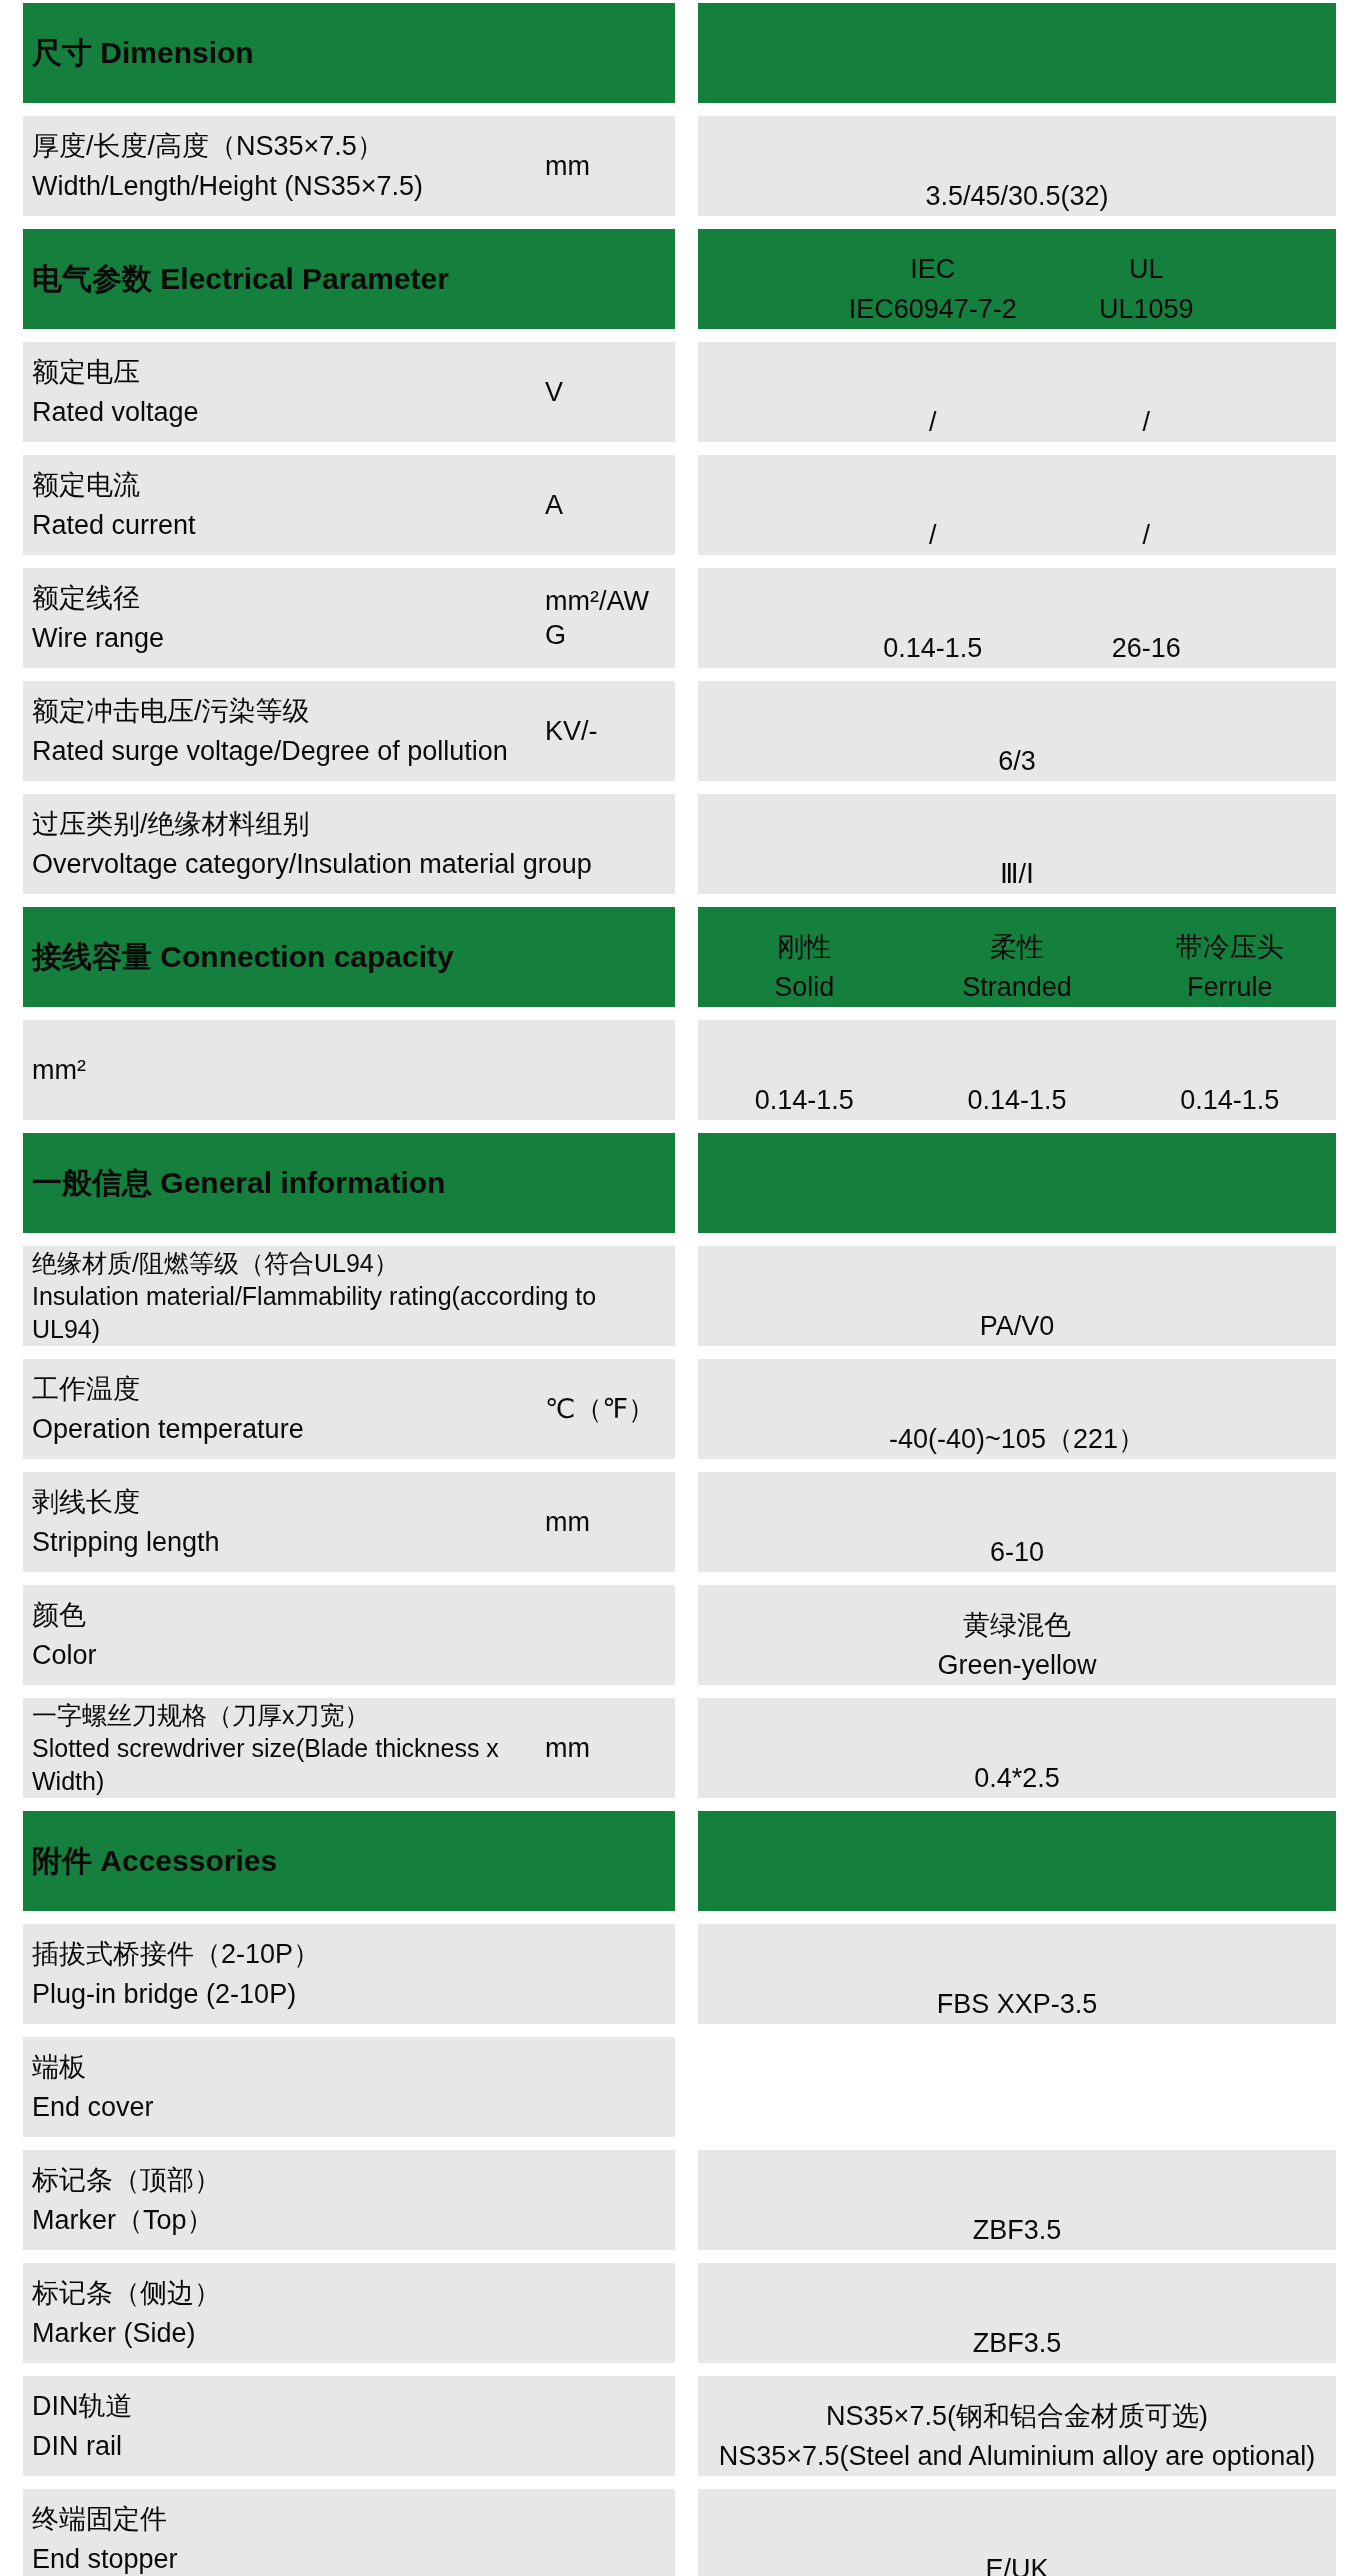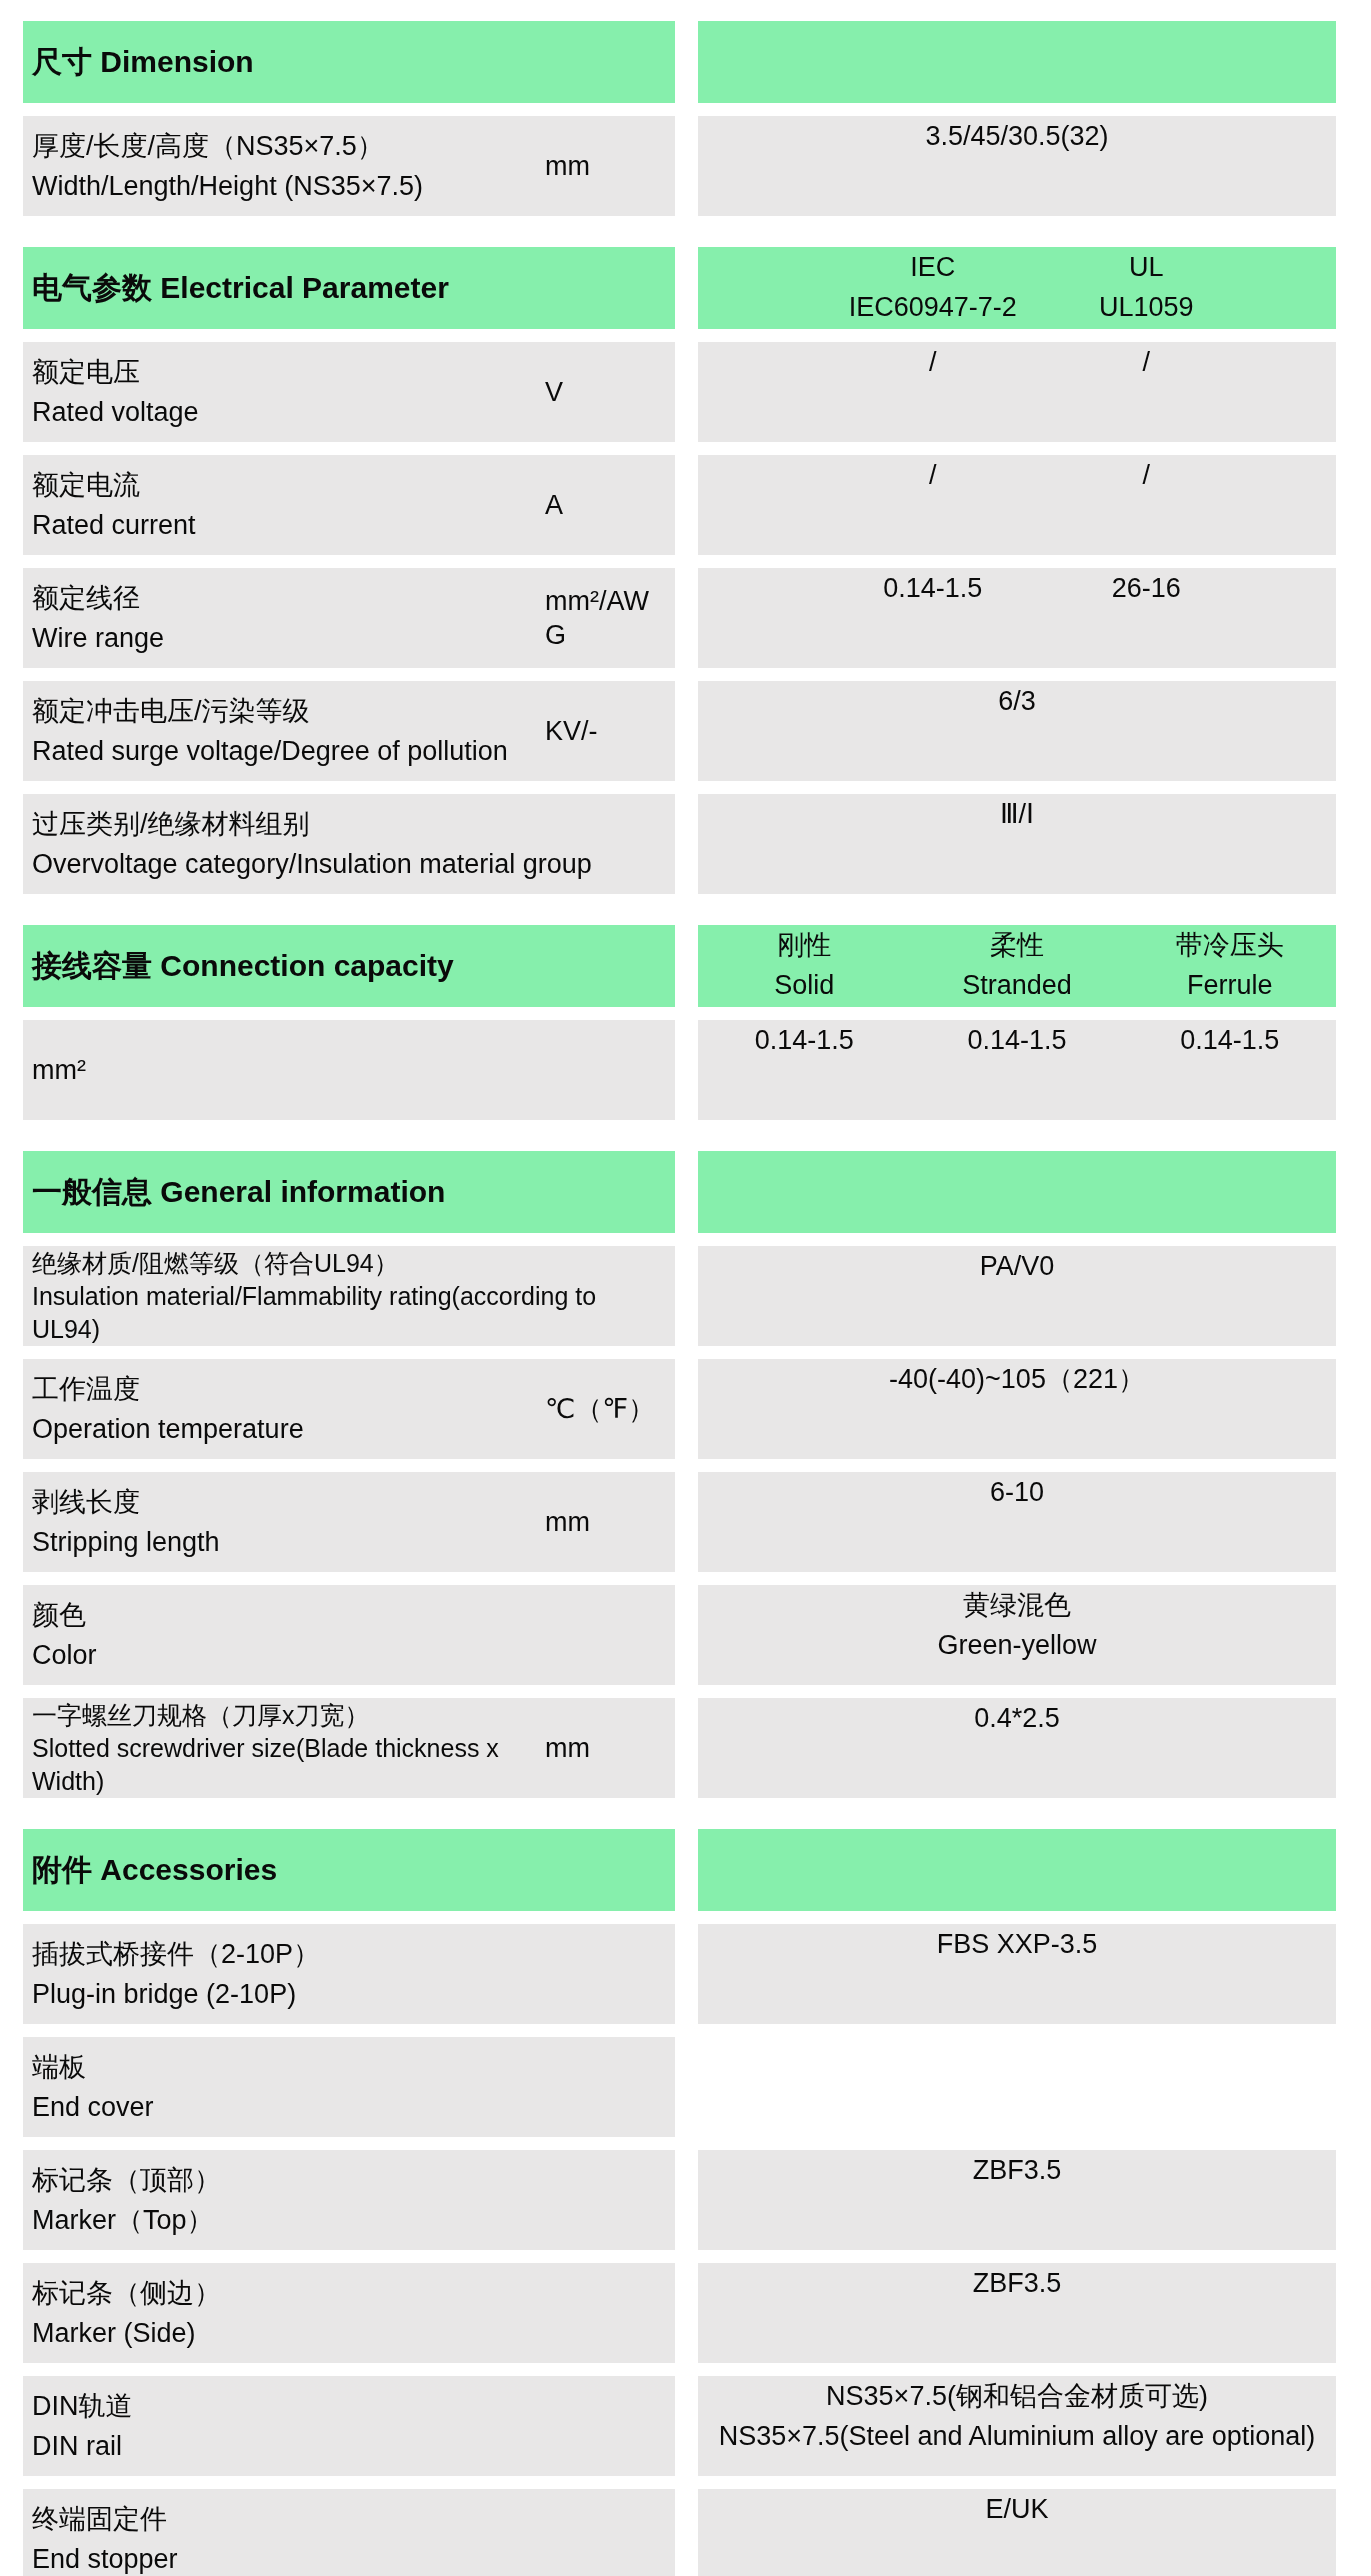--- a/index.html
+++ b/index.html
@@ -8,24 +8,24 @@
     font-family:"Liberation Sans","DejaVu Sans",sans-serif;color:#0a0a0a;
   }
   .spec-table{padding:3px 0 0 23px;}
   .row{display:flex;height:100px;margin-bottom:13px;}
   .cell{box-sizing:border-box;}
   .cell.left{
     width:652px;margin-right:23px;display:flex;align-items:center;
     padding:0 12px 0 9px;
   }
   .cell.right{
-    width:638px;display:flex;align-items:flex-start;justify-content:center;
+    width:638px;display:flex;align-items:flex-end;justify-content:center;
   }
   .gray{background:#E8E7E7;}
-  .blue{background:#86efac;margin-top:18px;}
+  .blue{background:#15803d;}
   .section-title{font-size:30px;font-weight:bold;line-height:34px;}
   .label{flex:1;font-size:27px;line-height:40px;}
   .tight .label{font-size:25px;line-height:33px;}
   .unit{width:118px;text-align:left;font-size:27px;line-height:34px;white-space:nowrap;}
   .unit.wrap{white-space:normal;word-break:break-all;}
   .value{font-size:27px;line-height:40px;text-align:center;}
   .cols2{display:flex;width:100%;padding:0 83px 0 128px;box-sizing:border-box;}
   .cols2 > .col{flex:1;text-align:center;font-size:27px;line-height:40px;}
   .cols3{display:flex;width:100%;}
   .cols3 > .col{flex:1;text-align:center;font-size:27px;line-height:40px;}

